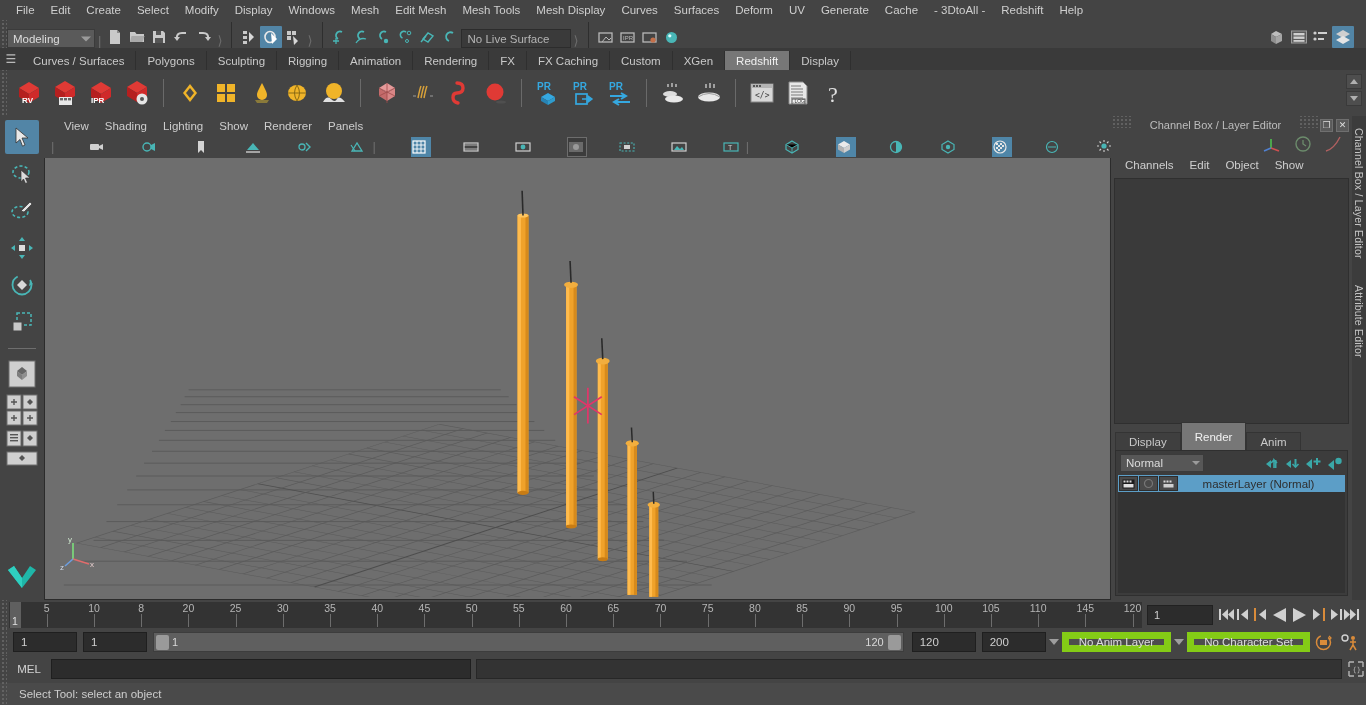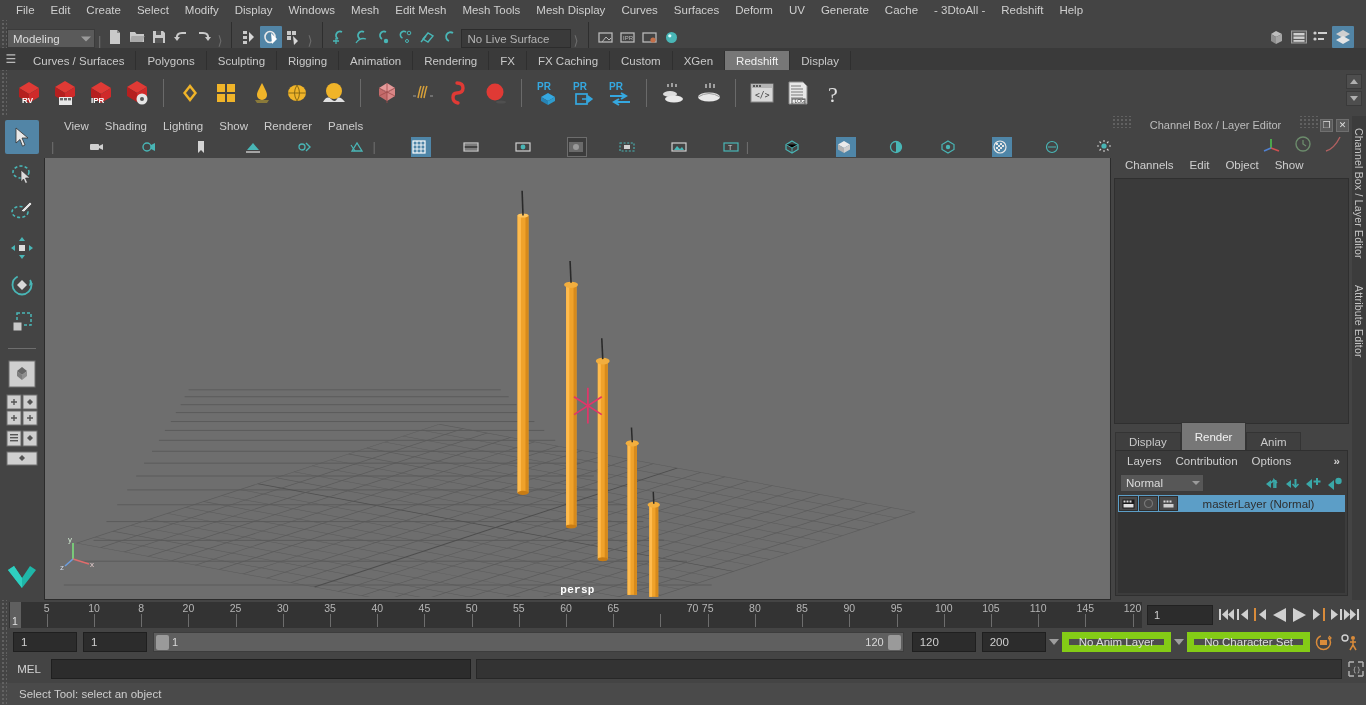--- a/index.html
+++ b/index.html
@@ -971,21 +971,20 @@
 
         <svg style="position:absolute;left:14px;bottom:26px" width="40" height="40" viewBox="0 0 40 40">
           <path d="M14 26 L14 10" stroke="#7ce07c" stroke-width="1.6"></path>
           <path d="M14 26 L30 31" stroke="#e06c6c" stroke-width="1.6"></path>
           <path d="M14 26 L6 33" stroke="#6c9ee0" stroke-width="1.6"></path>
           <text x="9" y="9" font-size="8" fill="#cfe8cf" font-family="sans-serif">y</text>
           <text x="31" y="34" font-size="8" fill="#e8cfcf" font-family="sans-serif">x</text>
           <text x="1" y="37" font-size="8" fill="#cfd8e8" font-family="sans-serif">z</text>
         </svg>
 
-        <div id="persp-label">persp</div>
       </div>
     </div>
 
     <div id="rightpanel">
       <div id="rp-title">
         <div class="gripdots" style="height:12px;width:22px;background-size:4px 4px"></div>
         <div class="t">Channel Box / Layer Editor</div>
         <div class="gripdots" style="height:12px;width:22px;background-size:4px 4px"></div>
         <div class="winbtn">❐</div>
         <div class="winbtn">✕</div>
@@ -1017,27 +1016,20 @@
         <span></span>
       </div>
 
       <div id="layerTabs">
         <div class="ltab">Display</div>
         <div class="ltab active">Render</div>
         <div class="ltab">Anim</div>
       </div>
 
       <div id="layerbox">
-        <div id="layermenu">
-          <div class="lm">Layers</div>
-          <div class="lm">Contribution</div>
-          <div class="lm">Options</div>
-          <div style="flex:1"></div>
-          <div class="lm" style="font-weight:bold">»</div>
-        </div>
         <div id="layerctrl">
           <div class="blendsel">
             <span>Normal</span>
             <span class="caret"></span>
           </div>
           <div style="flex:1"></div>
           <svg width="16" height="15" viewBox="0 0 16 15">
             <path d="M1 8l5-4v8z" fill="#3aa8a8"></path>
               <path d="M9 12V4l3 3 -3-3 -3 3" stroke="#3aa8a8" stroke-width="1.6" fill="none"></path>
               <path d="M10.5 12V4" stroke="#3aa8a8" stroke-width="2"></path>
@@ -1124,21 +1116,21 @@
         <div class="ticklbl" style="left: 36.6667%;">45</div>
         <div class="tick" style="left: 40.8333%;"></div>
         <div class="ticklbl" style="left: 40.8333%;">50</div>
         <div class="tick" style="left: 45%;"></div>
         <div class="ticklbl" style="left: 45%;">55</div>
         <div class="tick" style="left: 49.1667%;"></div>
         <div class="ticklbl" style="left: 49.1667%;">60</div>
         <div class="tick" style="left: 53.3333%;"></div>
         <div class="ticklbl" style="left: 53.3333%;">65</div>
         <div class="tick" style="left: 57.5%;"></div>
-        <div class="ticklbl" style="left: 57.5%; margin-left: 32px;">70</div>
+        <div class="ticklbl" style="left: 57.5%;">70</div>
         <div class="tick" style="left: 61.6667%;"></div>
         <div class="ticklbl" style="left: 61.6667%;">75</div>
         <div class="tick" style="left: 65.8333%;"></div>
         <div class="ticklbl" style="left: 65.8333%;">80</div>
         <div class="tick" style="left: 70%;"></div>
         <div class="ticklbl" style="left: 70%;">85</div>
         <div class="tick" style="left: 74.1667%;"></div>
         <div class="ticklbl" style="left: 74.1667%;">90</div>
         <div class="tick" style="left: 78.3333%;"></div>
         <div class="ticklbl" style="left: 78.3333%;">95</div>

